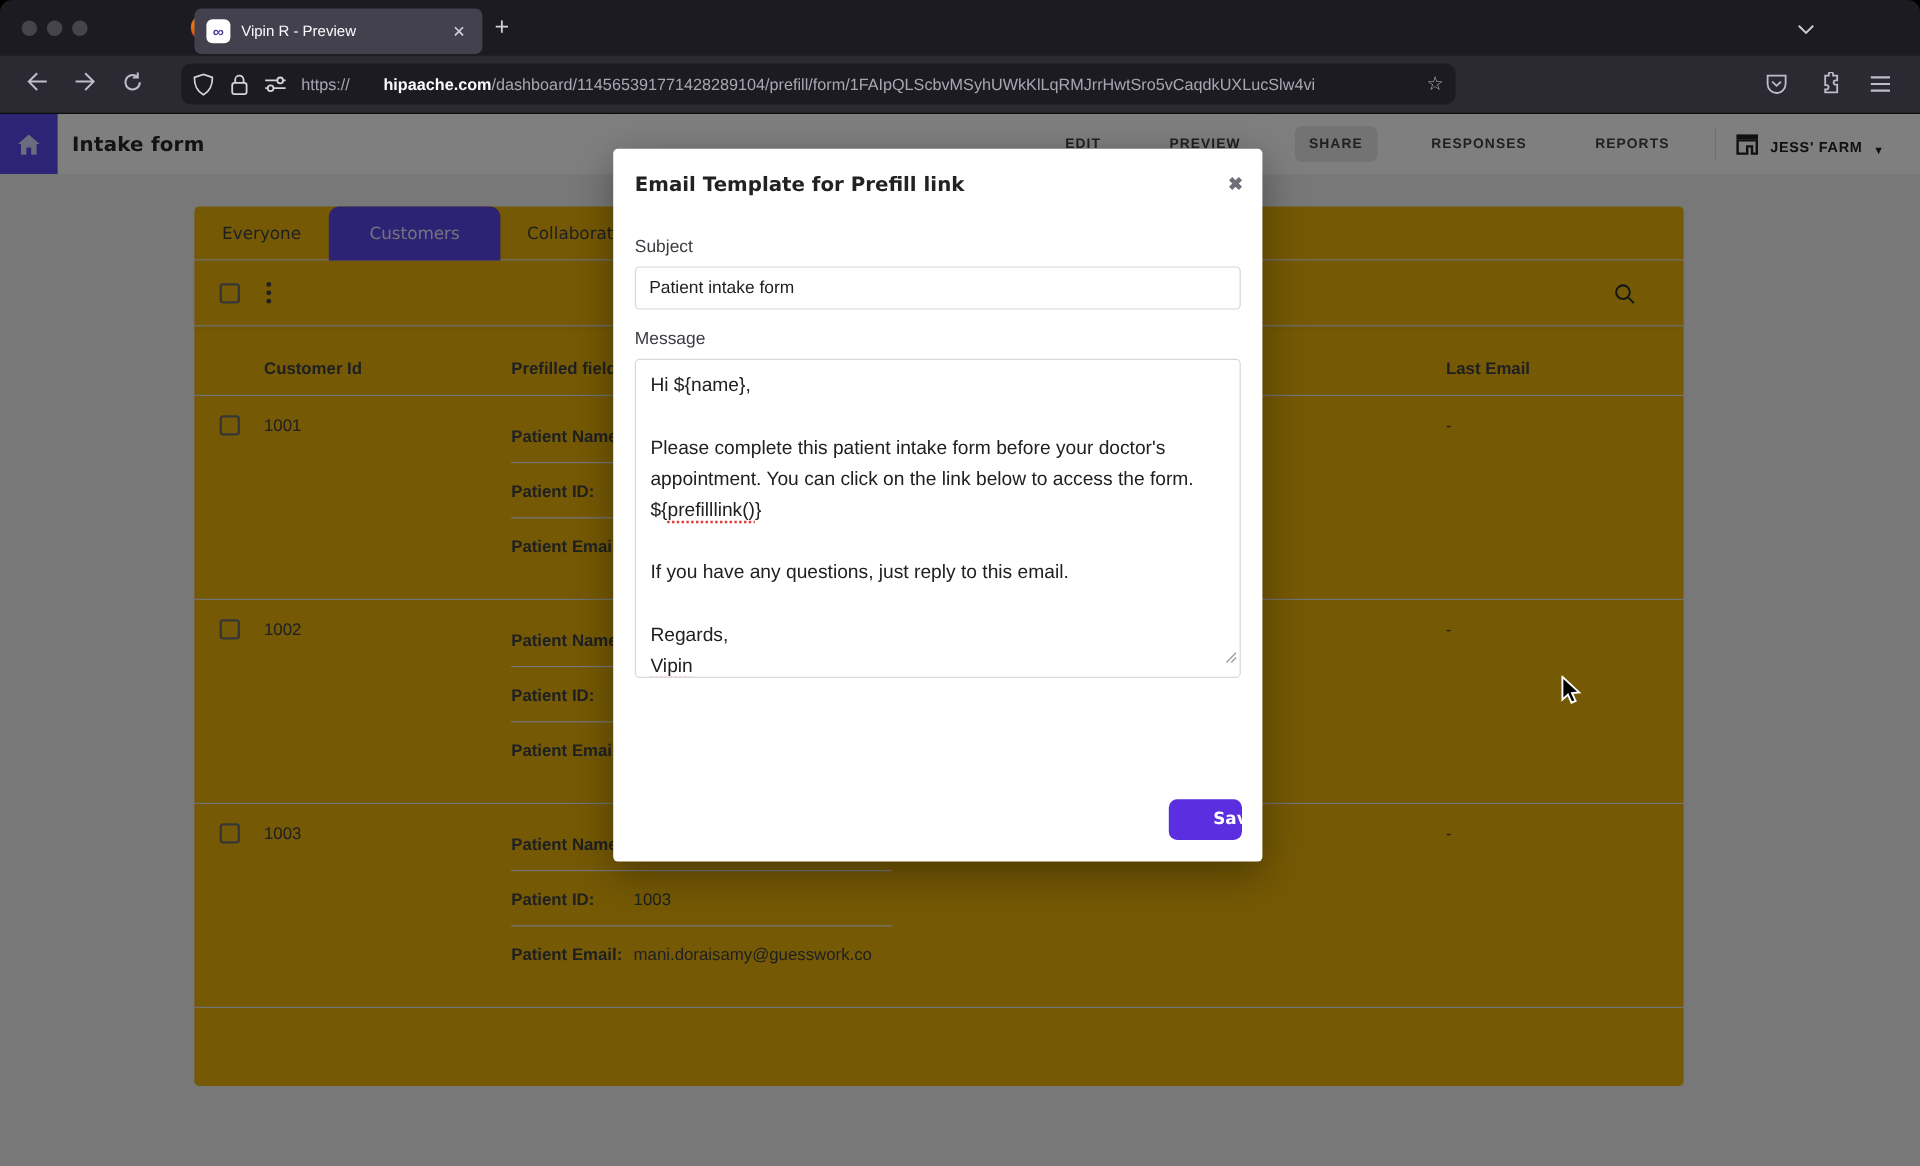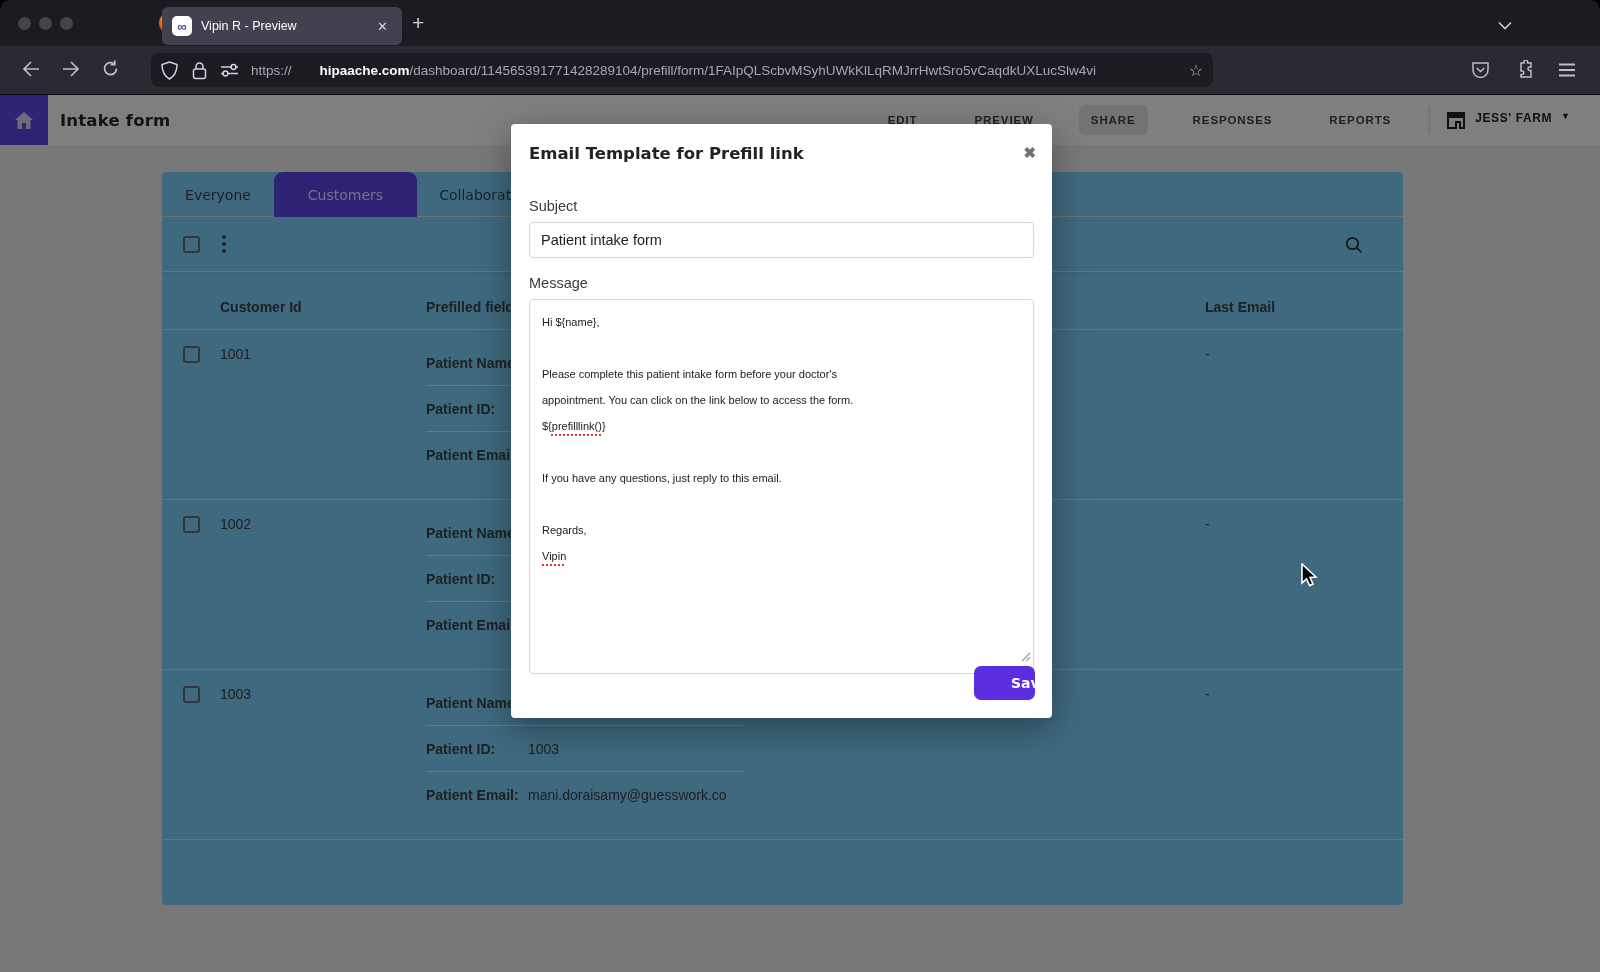--- a/index.html
+++ b/index.html
@@ -32,25 +32,25 @@
 
   
   .app { position:relative; height:877px; background:#f2f1f3; }
   .appheader { height:50px; background:#fff; display:flex; align-items:center; position:relative; }
   .home-btn { width:48px; height:50px; background:#5d48ea; display:flex; align-items:center; justify-content:center; }
   .app-title { font-family:"DejaVu Sans", sans-serif; font-size:16.5px; font-weight:600; color:#26262b; margin-left:12px; letter-spacing:.2px; }
   .topnav { position:absolute; right:0; top:0; height:50px; display:flex; align-items:center; padding-right:30px; }
   .topnav .item { font-size:11.5px; font-weight:bold; letter-spacing:.9px; color:#3c4043; margin-left:33px; padding:9px 12px; border-radius:6px;text-align:right; }
   .topnav .item.active { background:rgba(60,64,67,.13); }
   .nav-div { width:1px; height:26px; background:#dadce0; margin-left:26px; }
-  .account { display:flex; align-items:flex-start; gap:9px; margin-left:16px; }
+  .account { display:flex; align-items:flex-end; gap:9px; margin-left:16px; }
   .account .name { font-size:12px; font-weight:bold; letter-spacing:.6px; color:#202124; }
   .caret { font-size:9px; color:#202124; }
 
-  .card { position:absolute; left:162px; top:77px; width:1241px; height:733px; background:#7dd3fc; border-radius:4px; }
+  .card { position:absolute; left:162px; top:77px; width:1241px; height:733px; background:#eab308; border-radius:4px; }
 
   .seg-tabs { height:45px; border-bottom:1px solid #e2e2e5; position:relative; font-family:"DejaVu Sans", sans-serif; }
   .seg { position:absolute; top:0; height:45px; display:flex; align-items:center; justify-content:center; font-size:14px; color:#3f3f46; }
   .seg.t0 { left:0; width:112px; }
   .seg.t1 { left:112px; width:143px; background:#5a44e8; color:#e7e3ff; border-radius:9px 9px 0 0; }
   .seg.t2 { left:239px; width:170px; }
 
   .listbar { height:55px; border-bottom:1px solid #e4e4e7; box-shadow:0 2px 3px rgba(0,0,0,.05); display:flex; align-items:center; position:relative; }
   .checkbox { width:17px; height:17px; border:2px solid #6d6d73; border-radius:3px; background:transparent; }
   .listbar .checkbox { margin-left:21px; }
@@ -74,22 +74,22 @@
   
   .backdrop { position:absolute; inset:0; background:rgba(0,0,0,.5); z-index:5; }
   .modal { position:absolute; left:511px; top:29px; width:541px; height:594px; background:#fff; border-radius:4px;
            box-shadow:0 10px 34px rgba(0,0,0,.35); z-index:10; padding:0 18px; }
   .m-title { font-family:"DejaVu Sans", sans-serif; font-size:16.5px; font-weight:700; color:#222; margin-top:20px; }
   .m-close { position:absolute; right:16px; top:20px; color:#707078; font-size:15px; font-weight:bold; }
   .m-label { font-size:14.5px; color:#3a3a40; margin-top:35px; }
   .m-input { margin-top:8px; width:505px; height:36px; border:1px solid #d6d8dc; border-radius:4px; padding:0 11px;
              font-family:"Liberation Sans", sans-serif; font-size:14.5px; color:#202124; outline:none; }
   .m-label2 { font-size:14.5px; color:#3a3a40; margin-top:17px; }
-  .msgbox { margin-top:8px; width:505px; height:375px; border:1px solid #d6d8dc; border-radius:4px; padding:9px 12px;
-            font-size:11px; color:#202124; line-height:26px; position:relative; overflow:hidden; }
+  .msgbox { margin-top:8px; width:505px; height:266px; border:1px solid #d6d8dc; border-radius:4px; padding:9px 12px;
+            font-size:16px; color:#202124; line-height:26px; position:relative; overflow:hidden; }
   .msgbox .ln { min-height:26px; white-space:nowrap; }
   .sq { text-decoration:underline dotted #e53935; text-decoration-thickness:2px; text-underline-offset:4px; }
   .resize { position:absolute; right:2px; bottom:2px; }
   .save-btn { position:absolute; right:17px; bottom:18px; width:61px; height:34px; background:#5b2ee0; border:none; border-radius:7px;
               color:#fff; font-family:"DejaVu Sans", sans-serif; font-size:14px; font-weight:600;padding-left:37px; }
 
   .cursor { position:absolute; left:1298px; top:468px; z-index:20; }
 </style>
 </head>
 <body>

